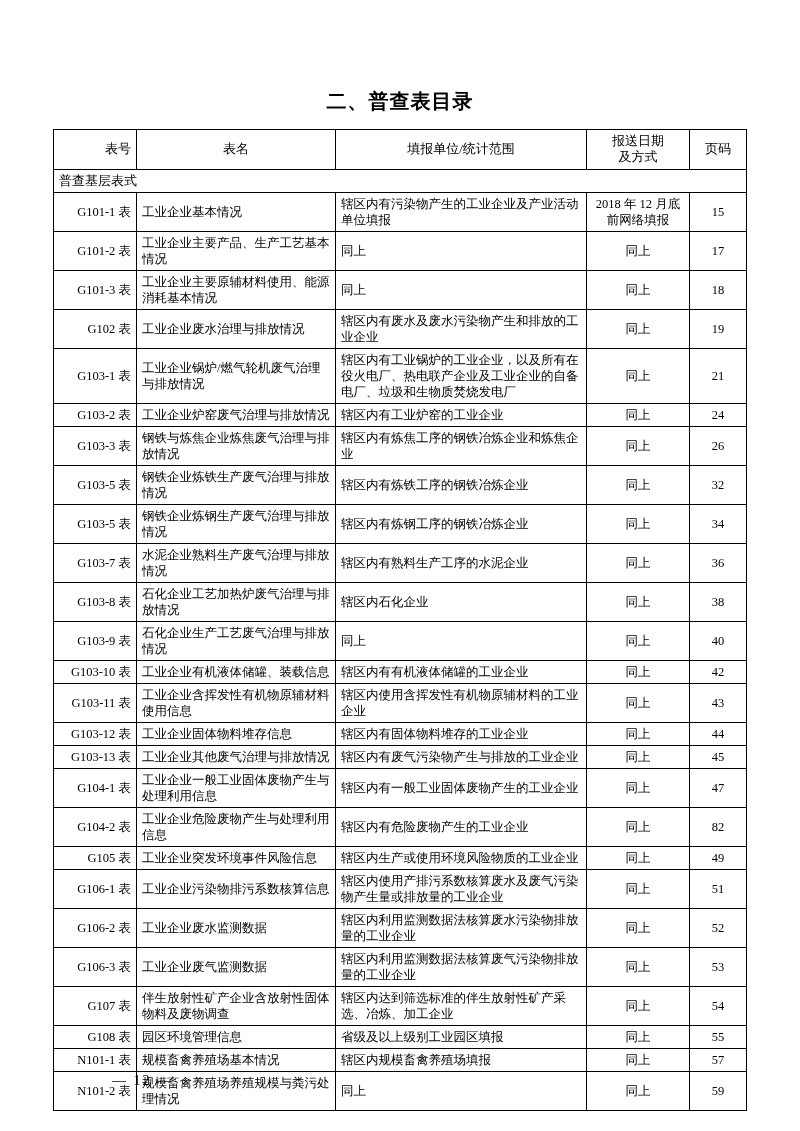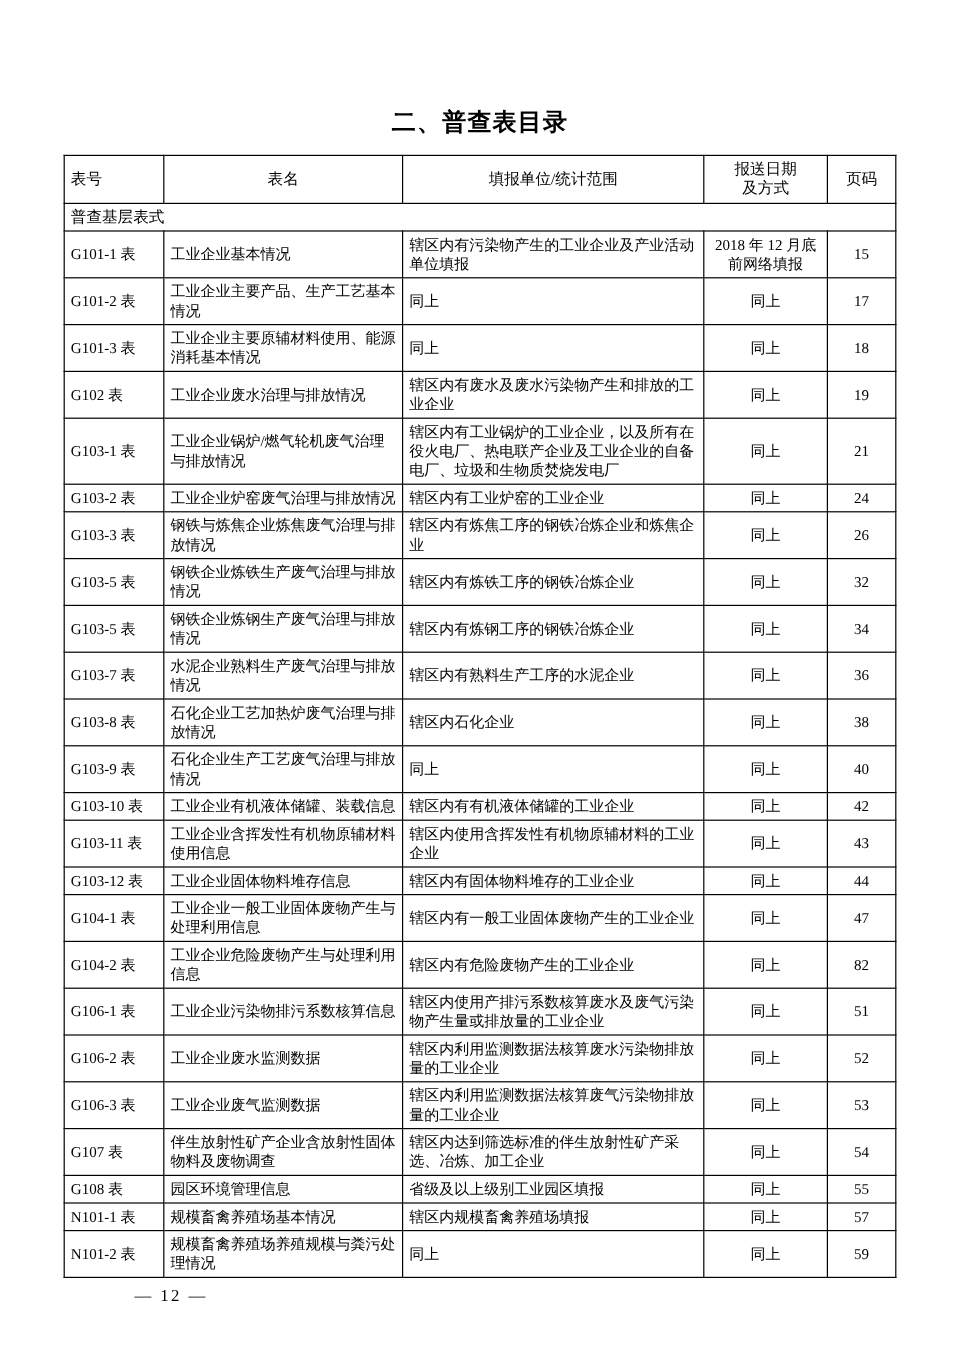--- a/index.html
+++ b/index.html
@@ -44,21 +44,21 @@
     padding: 3px 5px;
     vertical-align: middle;
     font-weight: normal;
   }
   thead td {
     text-align: center;
     padding-top: 6px;
     padding-bottom: 6px;
     font-size: 13px;
   }
-  .col-code { width: 72px; text-align: left; }
+  .col-code { width: 72px; text-align: right; }
   .col-name { width: 188px; margin-left: 24px; }
   .col-scope { width: 240px; }
   .col-date { width: 92px; text-align: center; }
   .col-page { width: 46px; text-align: center; font-family: Liberation Serif, serif; }
   .section-row td {
     font-weight: bold;
     padding: 4px 6px;
     font-size: 13px;
   }
   .page-footer {
@@ -197,34 +197,48 @@
           <td class="col-page">43</td>
         </tr>
         <tr>
           <td class="col-code">G103-12 表</td>
           <td class="col-name">工业企业固体物料堆存信息</td>
           <td class="col-scope">辖区内有固体物料堆存的工业企业</td>
           <td class="col-date">同上</td>
           <td class="col-page">44</td>
         </tr>
         <tr>
+          <td class="col-code">G103-13 表</td>
+          <td class="col-name">工业企业其他废气治理与排放情况</td>
+          <td class="col-scope">辖区内有废气污染物产生与排放的工业企业</td>
+          <td class="col-date">同上</td>
+          <td class="col-page">45</td>
+        </tr>
+        <tr>
           <td class="col-code">G104-1 表</td>
           <td class="col-name">工业企业一般工业固体废物产生与处理利用信息</td>
           <td class="col-scope">辖区内有一般工业固体废物产生的工业企业</td>
           <td class="col-date">同上</td>
           <td class="col-page">47</td>
         </tr>
         <tr>
           <td class="col-code">G104-2 表</td>
           <td class="col-name">工业企业危险废物产生与处理利用信息</td>
           <td class="col-scope">辖区内有危险废物产生的工业企业</td>
           <td class="col-date">同上</td>
           <td class="col-page">82</td>
         </tr>
         <tr>
+          <td class="col-code">G105 表</td>
+          <td class="col-name">工业企业突发环境事件风险信息</td>
+          <td class="col-scope">辖区内生产或使用环境风险物质的工业企业</td>
+          <td class="col-date">同上</td>
+          <td class="col-page">49</td>
+        </tr>
+        <tr>
           <td class="col-code">G106-1 表</td>
           <td class="col-name">工业企业污染物排污系数核算信息</td>
           <td class="col-scope">辖区内使用产排污系数核算废水及废气污染物产生量或排放量的工业企业</td>
           <td class="col-date">同上</td>
           <td class="col-page">51</td>
         </tr>
         <tr>
           <td class="col-code">G106-2 表</td>
           <td class="col-name">工业企业废水监测数据</td>
           <td class="col-scope">辖区内利用监测数据法核算废水污染物排放量的工业企业</td>

